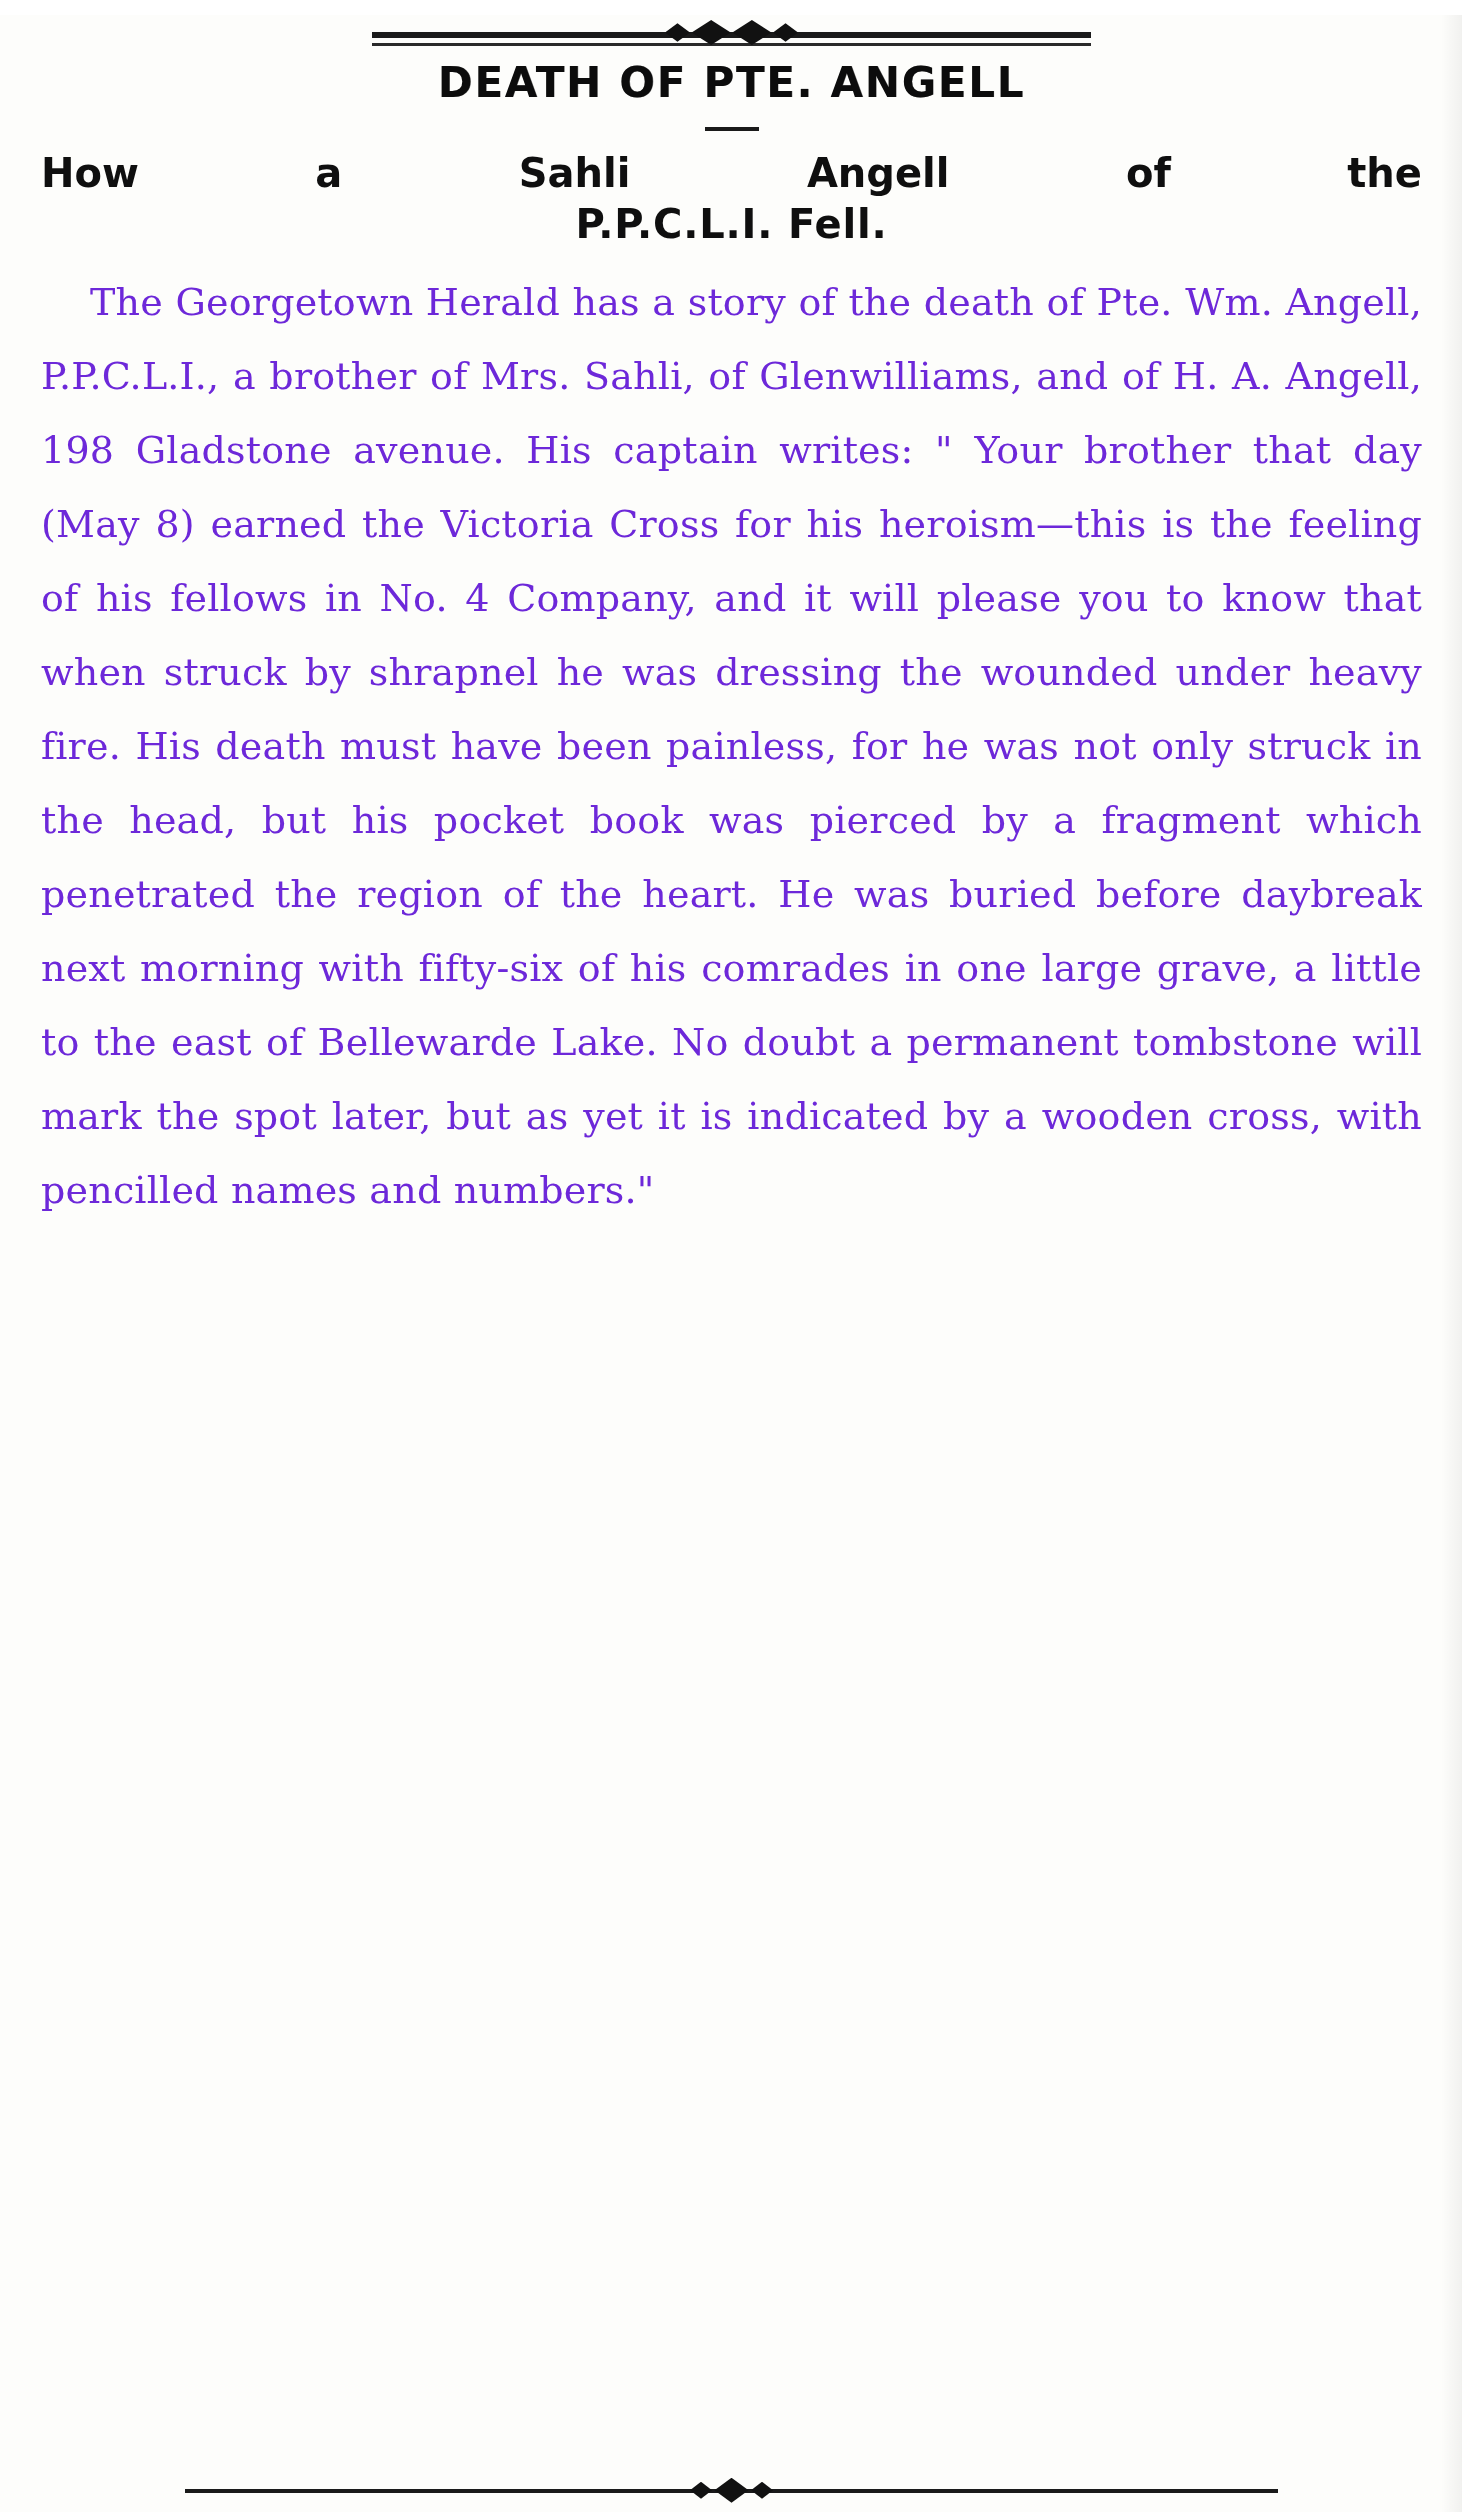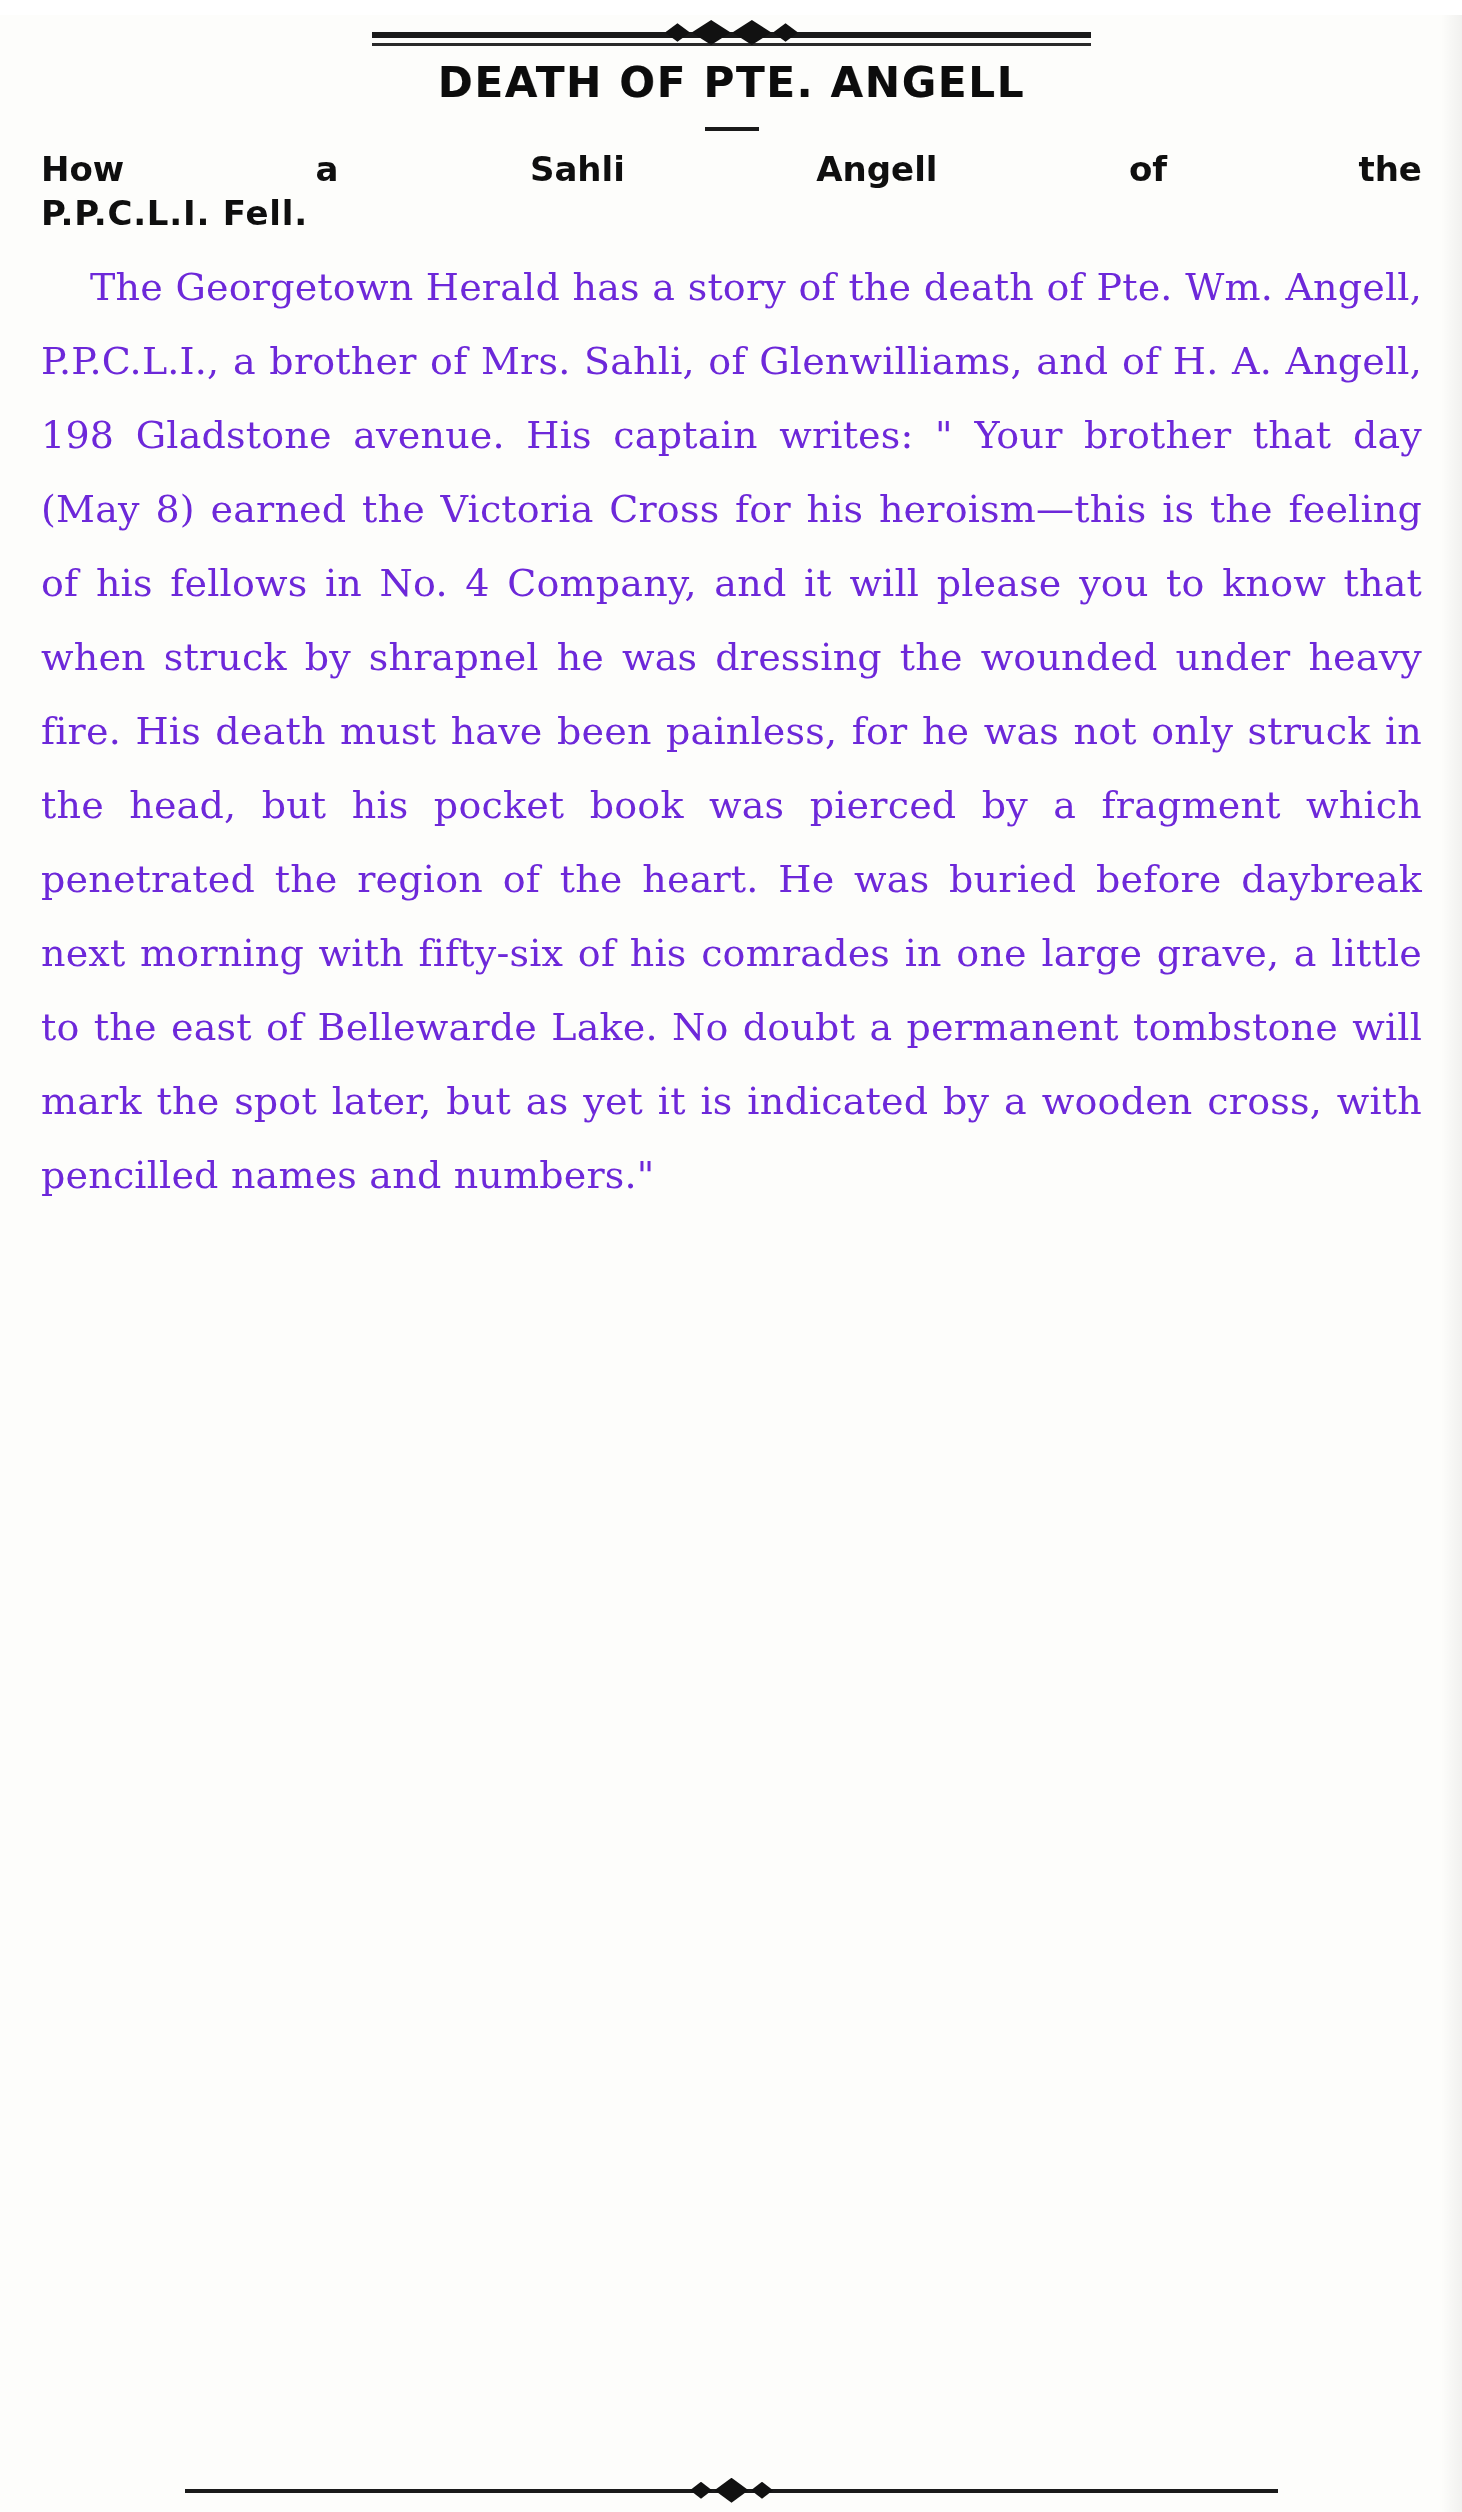--- a/index.html
+++ b/index.html
@@ -75,32 +75,32 @@
     width: 54px;
     height: 4.2px;
     background: #1a1a1a;
     margin: 22px auto 17px auto;
   }
 
   
   .subhead {
     font-family: "DejaVu Sans", sans-serif;
     font-weight: bold;
-    font-size: 34px;
+    font-size: 40px;
     color: #0f0f0f;
     line-height: 1.28;
     margin: 0 0 5px 0;
   }
   .subhead .line1 {
     display: flex;
     justify-content: space-between;
     width: 100%;
   }
   .subhead .line2 {
-    text-align: left;
+    text-align: center;
     letter-spacing: 0.8px;
   }
 
   
   .article {
     margin-top: 15px;
     font-family: "DejaVu Serif", serif;
     font-size: 38px;
     line-height: 1.0;
   }

